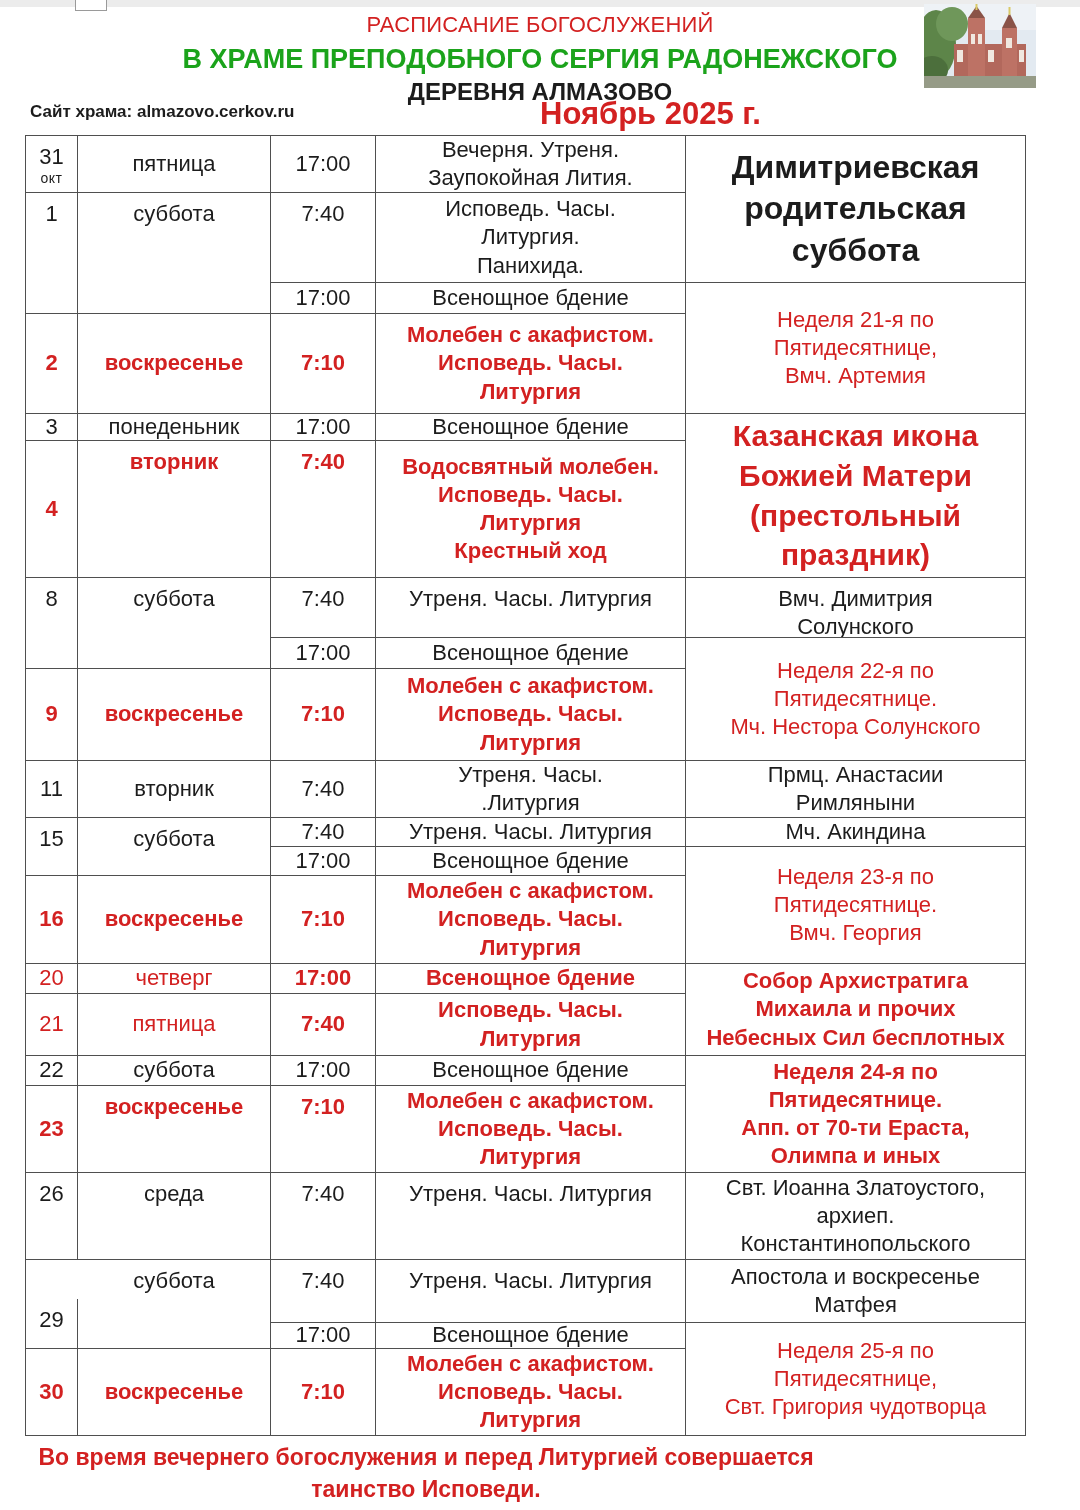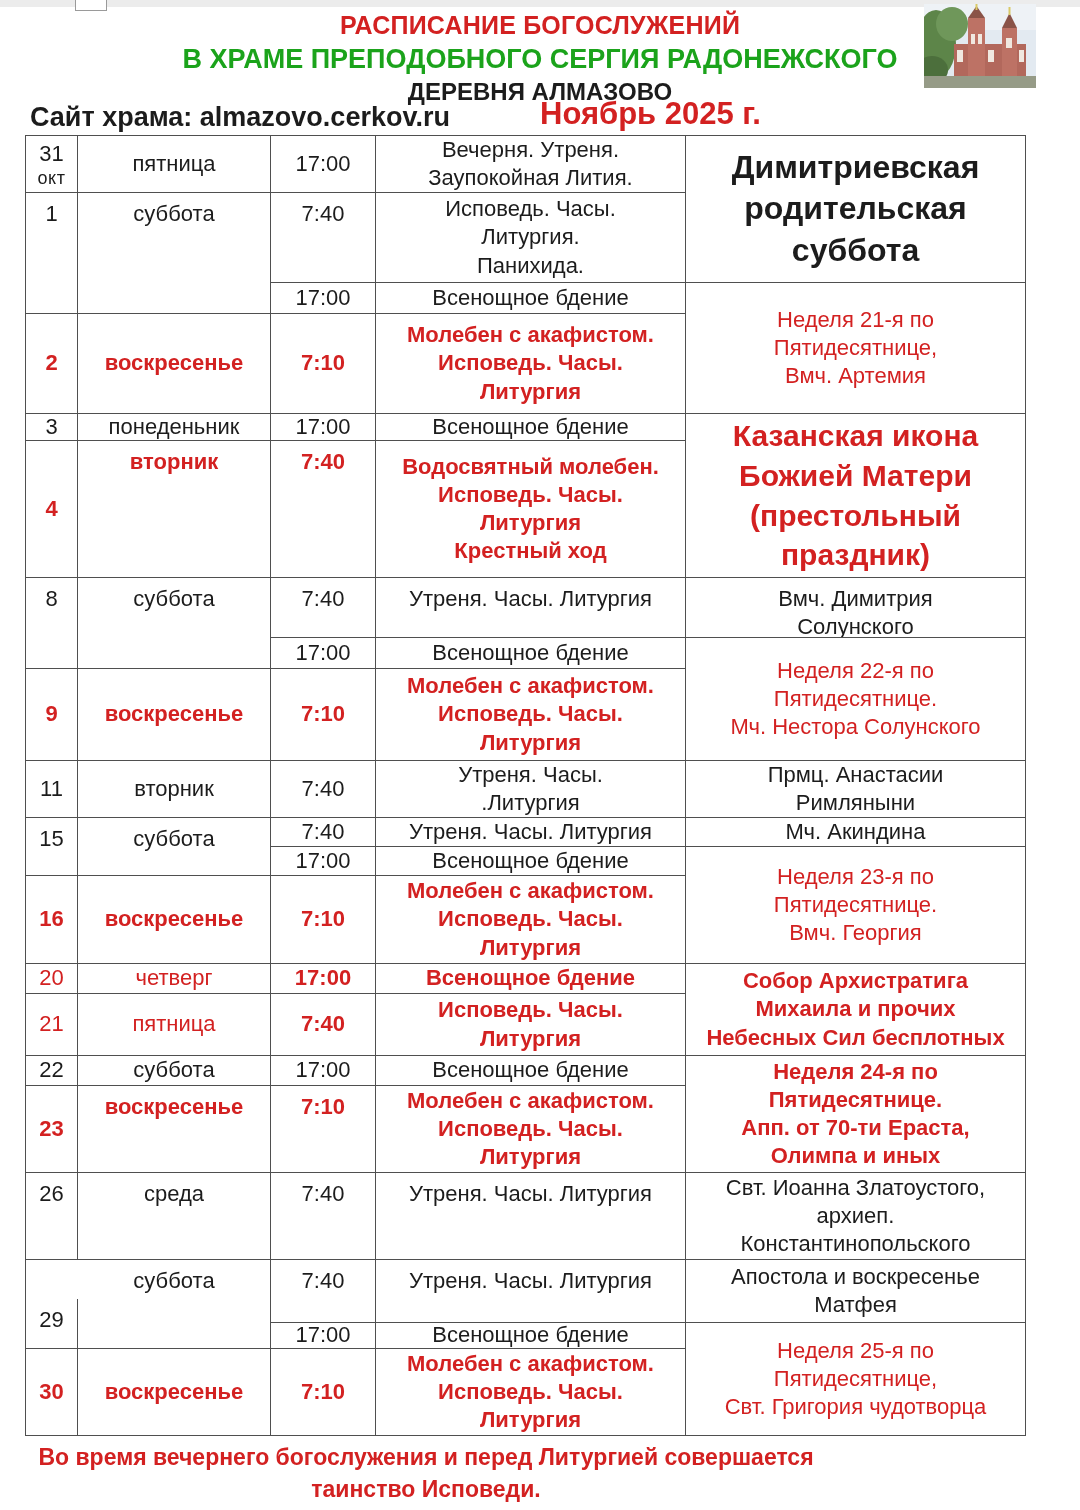--- a/index.html
+++ b/index.html
@@ -11,41 +11,41 @@
     overflow:hidden;
     position:relative;
   }
   .top-strip{ position:absolute; left:0; top:0; width:1080px; height:7px; background:#ececec;}
   .artifact-box{ position:absolute; left:75px; top:-9px; width:30px; height:18px;
     background:#fff; border:1.5px solid #9a9a9a;}
   .photo{ position:absolute; top:4px; right:44px; width:112px; height:84px; }
   .photo svg{ display:block; width:100%; height:100%; }
 
   .titles{ position:absolute; left:0; top:8px; width:1080px; text-align:center; }
-  .title1{ font-size:25px; font-weight:700; color:var(--red,#d32121); line-height:34px; letter-spacing:.2px;}
+  .title1{ font-size:22px; font-weight:400; color:var(--red,#d32121); line-height:34px; letter-spacing:.2px;}
   .title2{ font-size:27px; font-weight:700; color:var(--green,#1ba31b); line-height:34px;}
   .title3{ font-size:24px; font-weight:700; color:var(--ink,#1c1c1c); line-height:32px;}
 
-  .site-label{ position:absolute; left:30px; top:102px; font-size:27px; font-weight:700; color:var(--ink,#1c1c1c);}
+  .site-label{ position:absolute; left:30px; top:102px; font-size:17px; font-weight:700; color:var(--ink,#1c1c1c);}
   .month-label{ position:absolute; left:540px; top:96px; font-size:31px; font-weight:700; color:var(--red,#d32121);}
 
   .grid{ position:absolute; left:25px; top:135px; width:1000px;
     display:grid;
     border-top:1.5px solid var(--border,#4f4f4f);
     border-left:1.5px solid var(--border,#4f4f4f);
     background:#fff;
   }
   .cell{
     border-right:1.5px solid var(--border,#4f4f4f);
     border-bottom:1.5px solid var(--border,#4f4f4f);
     display:flex; flex-direction:column; align-items:center; justify-content:center;
     text-align:center; overflow:hidden; padding:0 3px; box-sizing:border-box;
   }
   .cell .ct{ white-space:pre-line; font-size:22px; line-height:1.28; }
-  .cell .csub{ font-size:18px; line-height:1.05; letter-spacing:.5px; }
+  .cell .csub{ font-size:14px; line-height:1.05; letter-spacing:.5px; }
   .va-top{ justify-content:flex-start; padding-top:7px; }
   .blk .ct{ color:var(--ink,#1c1c1c); }
   .red .ct{ color:var(--red,#d32121); }
   .redb .ct{ color:var(--red,#d32121); font-weight:700; }
   .blkbig .ct{ color:var(--ink,#1c1c1c); font-weight:700; font-size:32px; line-height:1.3; }
   .redbig .ct{ color:var(--red,#d32121); font-weight:700; font-size:30px; line-height:1.33; }
 
   .footer{ position:absolute; left:0; top:1441px; width:852px; text-align:center;
     color:var(--red,#d32121); font-weight:700; font-size:23px; line-height:32px; }
 </style>

